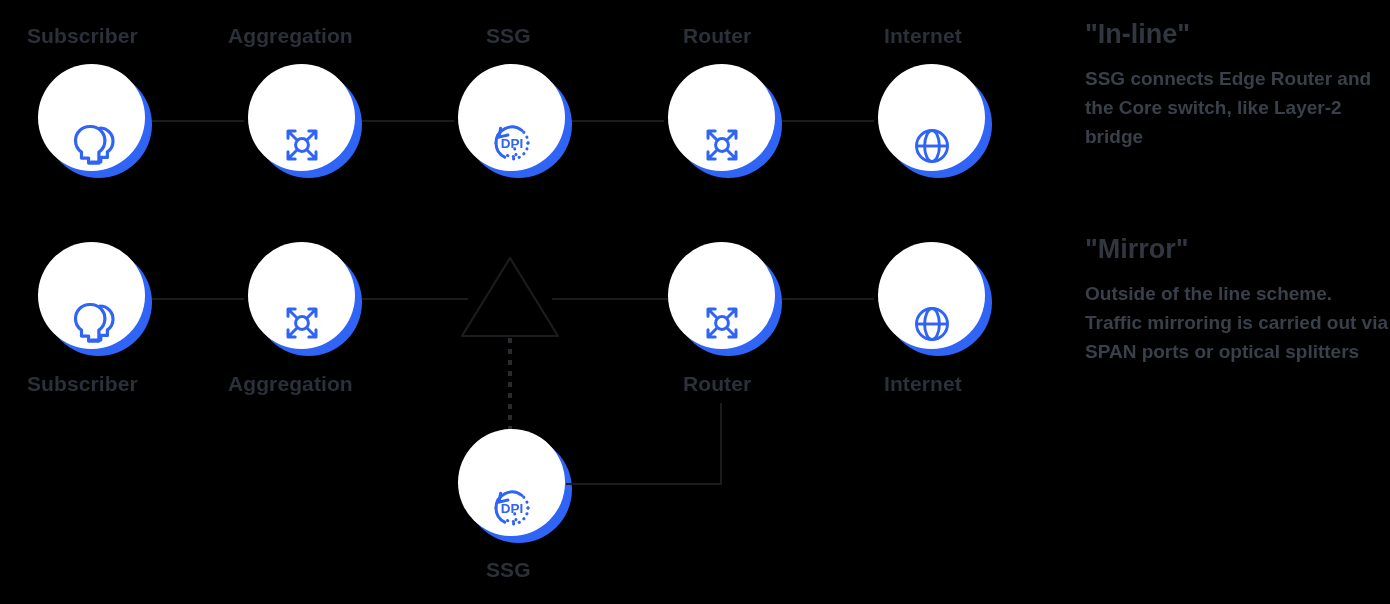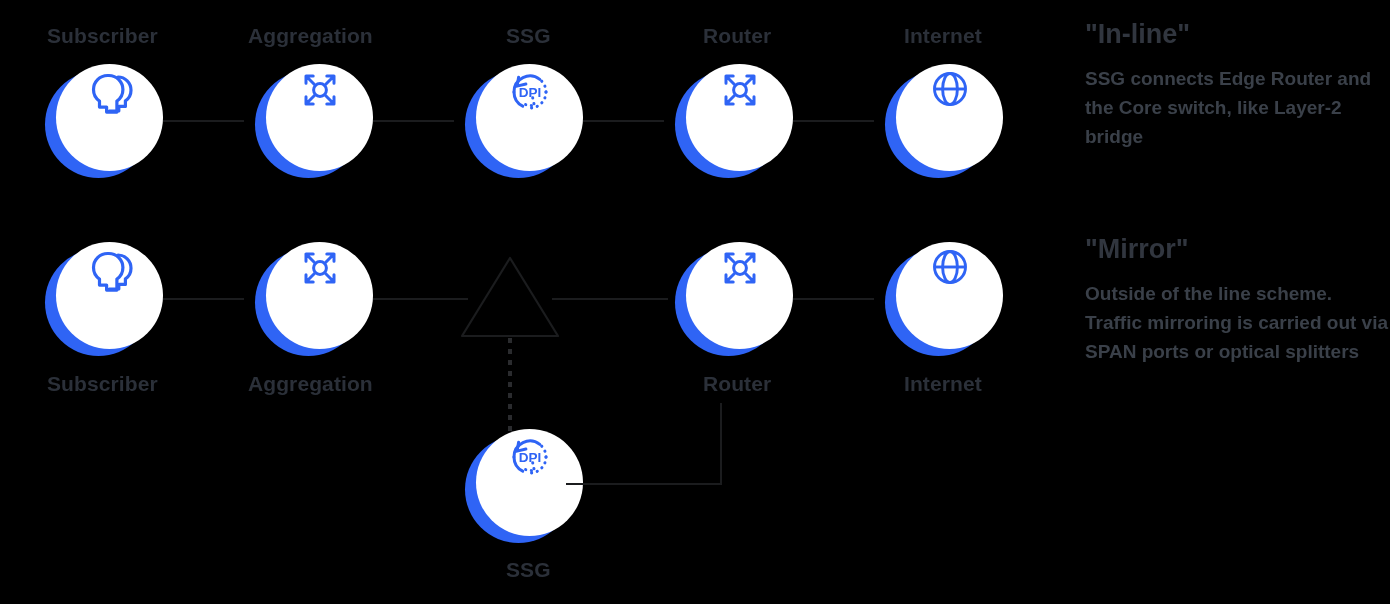--- a/index.html
+++ b/index.html
@@ -26,42 +26,41 @@
     position: absolute;
     left: 7px;
     top: 7px;
     width: 107px;
     height: 107px;
     border-radius: 50%;
     background: #2f64f5;
   }
   .node .face-disc {
     position: absolute;
-    left: 18px;
+    left: 0px;
     top: 0px;
     width: 107px;
     height: 107px;
     border-radius: 50%;
     background: #ffffff;
     display: flex;
-    align-items: flex-start;
+    align-items: flex-end;
     justify-content: center;
   }
   .node svg { display: block; }
 
   
   .node-label {
     position: absolute;
     color: #2b3039;
     font-size: 21px;
     font-weight: 700;
     letter-spacing: .1px;
     white-space: nowrap;
     line-height: 1;
-    margin-left: 20px;
   }
 
   
   .link-h {
     position: absolute;
     height: 2px;
     background: #1b1c1e;
   }
   .link-v {
     position: absolute;

